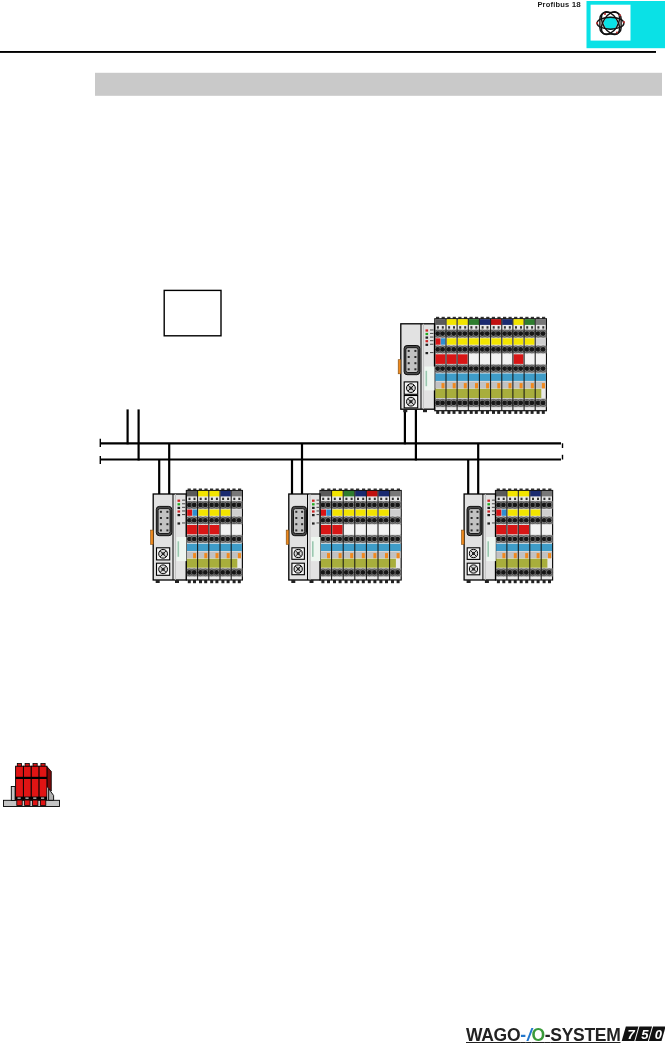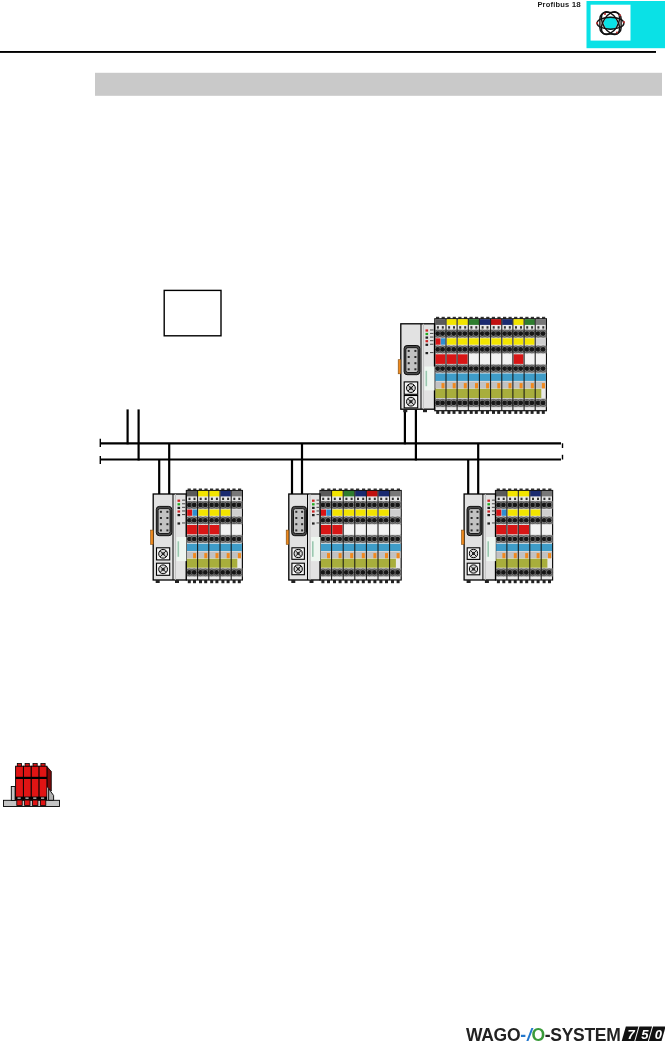--- a/index.html
+++ b/index.html
@@ -1104,21 +1104,21 @@
 <rect x="40.4" y="800.0" width="5.4" height="5.6" fill="#e01414" stroke="#000" stroke-width="0.8"></rect>
 <rect x="15.6" y="776.8" width="31.4" height="2.2" fill="#000"></rect>
 <rect x="15.6" y="796.6" width="31.4" height="3.0" fill="#000"></rect>
 <rect x="17.5" y="797.6" width="3.2" height="1.0" fill="#fff"></rect>
 <rect x="25.4" y="797.6" width="3.2" height="1.0" fill="#fff"></rect>
 <rect x="33.2" y="797.6" width="3.2" height="1.0" fill="#fff"></rect>
 <rect x="41.0" y="797.6" width="3.2" height="1.0" fill="#fff"></rect>
 </g>
 </svg>
 
-<div class="abs" style="left:466px;top:1024.5px;height:17px;white-space:nowrap;font-weight:bold;font-size:17.5px;color:#222;letter-spacing:-0.3px;">WAGO<span style="color:#2277cc">-</span> <span style="color:#2277cc;font-style:italic;">/</span><span style="color:#3a9a3a">O</span><span>-</span>SYSTEM</div>
+<div class="abs" style="left:466px;top:1024.5px;height:17px;white-space:nowrap;font-weight:bold;font-size:17.5px;color:#222;letter-spacing:-0.3px;text-decoration:underline;">WAGO<span style="color:#2277cc">-</span> <span style="color:#2277cc;font-style:italic;">/</span><span style="color:#3a9a3a">O</span><span>-</span>SYSTEM</div>
 
 <div class="abs" style="left:620px;top:1025.5px;">
 <svg width="45" height="16" viewBox="0 0 45 16">
 <g transform="skewX(-16)">
 <rect x="6.0" y="0.5" width="12.6" height="14.5" fill="#111"></rect>
 <rect x="19.6" y="0.5" width="12.6" height="14.5" fill="#111"></rect>
 <rect x="33.2" y="0.5" width="12.6" height="14.5" fill="#111"></rect>
 </g>
 <text x="7.6" y="12.6" font-family="Liberation Sans, sans-serif" font-size="13" font-weight="bold" font-style="italic" fill="#fff">7</text>
 <text x="21.2" y="12.6" font-family="Liberation Sans, sans-serif" font-size="13" font-weight="bold" font-style="italic" fill="#fff">5</text>

